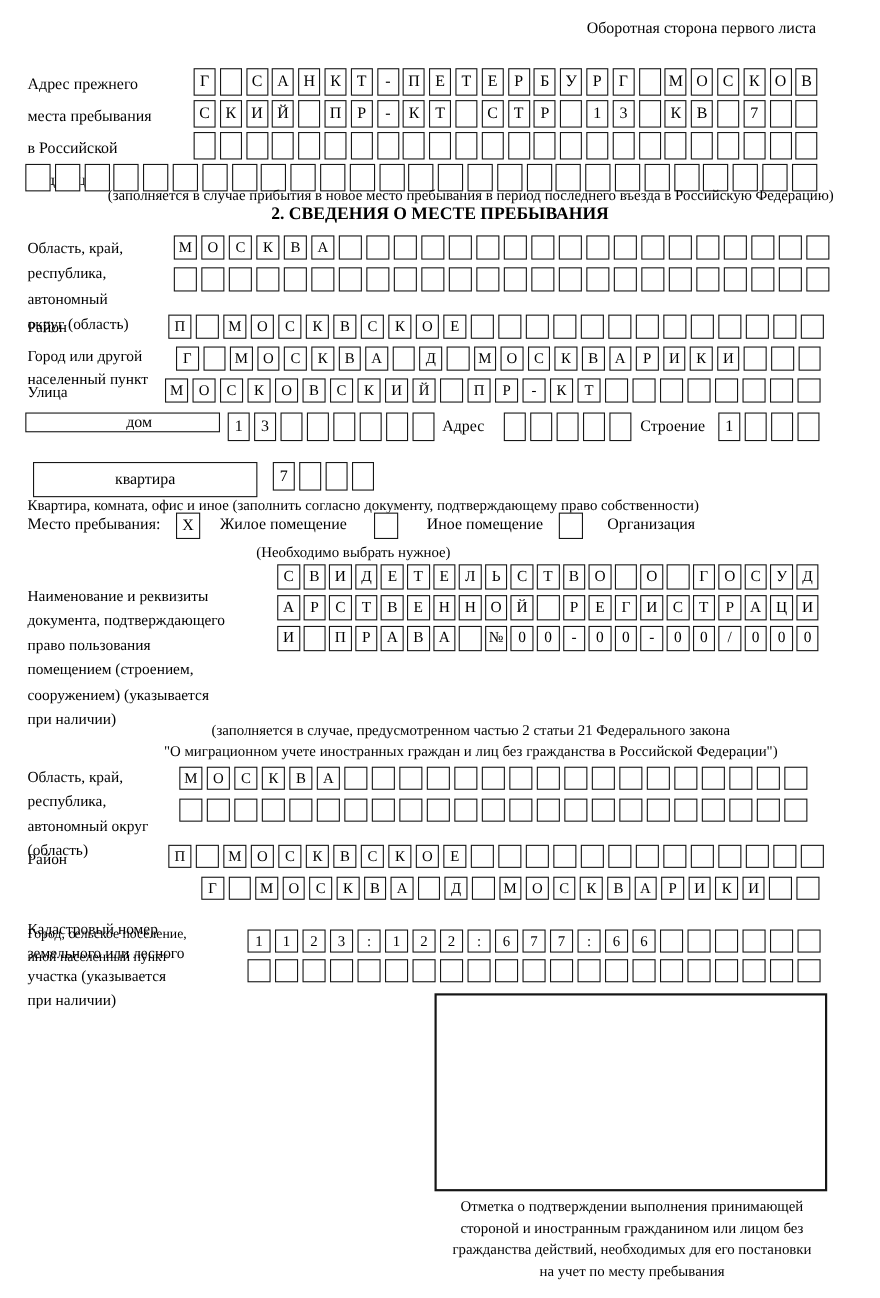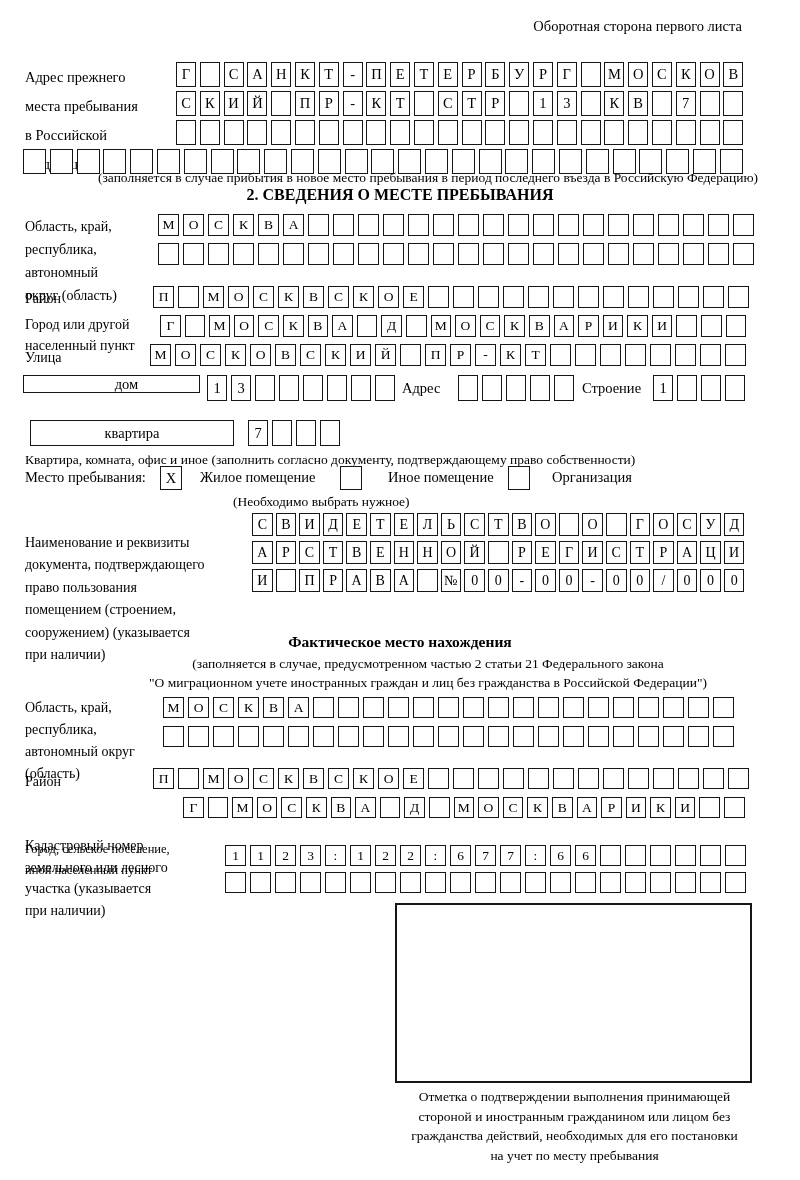--- a/index.html
+++ b/index.html
@@ -318,21 +318,21 @@
     </div>
   <div class="inline-lbl" style="left:582px; top:380px;">Строение</div>
   <div class="cellrow" style="left:653px; top:375px; --w:20px; --h:26px; --f:14.5px;">
       <span class="cell">1</span>
       <span class="cell"></span>
       <span class="cell"></span>
       <span class="cell"></span>
     </div>
 
 
-  <div class="widebox" style="left:30px; top:420px; width:204px; height:26px;">квартира</div>
+  <div class="widebox" style="left:30px; top:420px; width:204px; height:32px;">квартира</div>
   <div class="cellrow" style="left:248px; top:420px; --w:20px; --h:26px; --f:14.5px;">
       <span class="cell">7</span>
       <span class="cell"></span>
       <span class="cell"></span>
       <span class="cell"></span>
     </div>
 
   <div class="cap" style="left:25px; top:452px;">Квартира, комната, офис и иное (заполнить согласно документу, подтверждающему право собственности)</div>
 
   <div class="inline-lbl" style="left:25px; top:469px;">Место пребывания:</div>
@@ -414,21 +414,20 @@
       <span class="cell">0</span>
       <span class="cell">-</span>
       <span class="cell">0</span>
       <span class="cell">0</span>
       <span class="cell">/</span>
       <span class="cell">0</span>
       <span class="cell">0</span>
       <span class="cell">0</span>
     </div>
 
-  <div class="hdg" style="top:633px; font-size:15.5px;">Фактическое место нахождения</div>
   <div class="cap cap-center" style="top:655px; line-height:18.5px;">(заполняется в случае, предусмотренном частью 2 статьи 21 Федерального закона
 "О миграционном учете иностранных граждан и лиц без гражданства в Российской Федерации")</div>
 
   <div class="lbl" style="left:25px; top:697px; line-height:22px;">Область, край,
 республика,
 автономный округ
 (область)</div>
   <div class="cellrow" style="left:163px; top:697px; --h:21px;">
       <span class="cell">М</span>
       <span class="cell">О</span>

